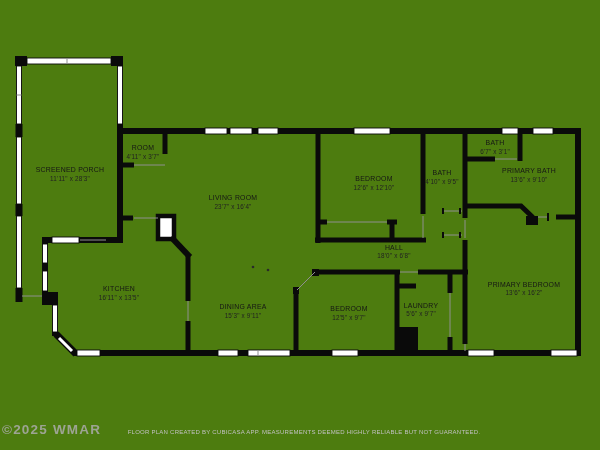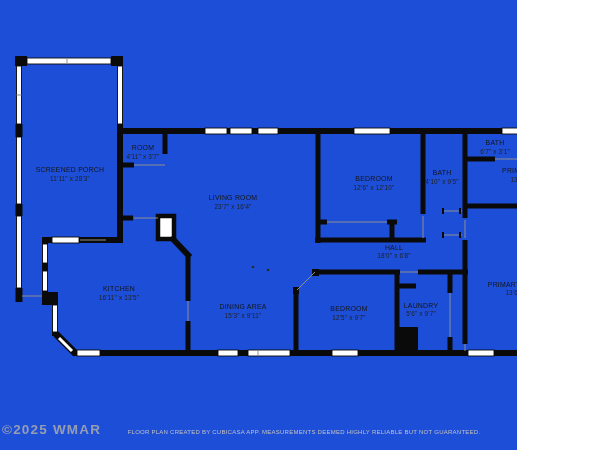--- a/index.html
+++ b/index.html
@@ -1,16 +1,16 @@
 <!DOCTYPE html>
 <html><head>
 <meta charset="utf-8">
 <style>
   html,body{margin:0;padding:0;background:#ffffff;}
-  .page{position:relative;width:517px;height:450px;background:#1d4ed8;overflow:hidden;
+  .page{position:relative;width:600px;height:450px;background:#4d7c0f;overflow:hidden;
         font-family:"Liberation Sans",sans-serif;}
   svg{display:block;}
   
   .w6{stroke:#0a0a0a;stroke-width:6;fill:none;stroke-linecap:butt;}
   .w7{stroke:#0a0a0a;stroke-width:7;fill:none;stroke-linecap:butt;}
   .w5{stroke:#0a0a0a;stroke-width:5;fill:none;stroke-linecap:butt;}
   .thin{stroke:#8f8f8f;stroke-width:1;fill:none;}
   .tick{stroke:#0a0a0a;stroke-width:2;fill:none;}
   .blk{fill:#0a0a0a;stroke:none;}
   .win{fill:#ffffff;stroke:#0a0a0a;stroke-width:0.9;}

